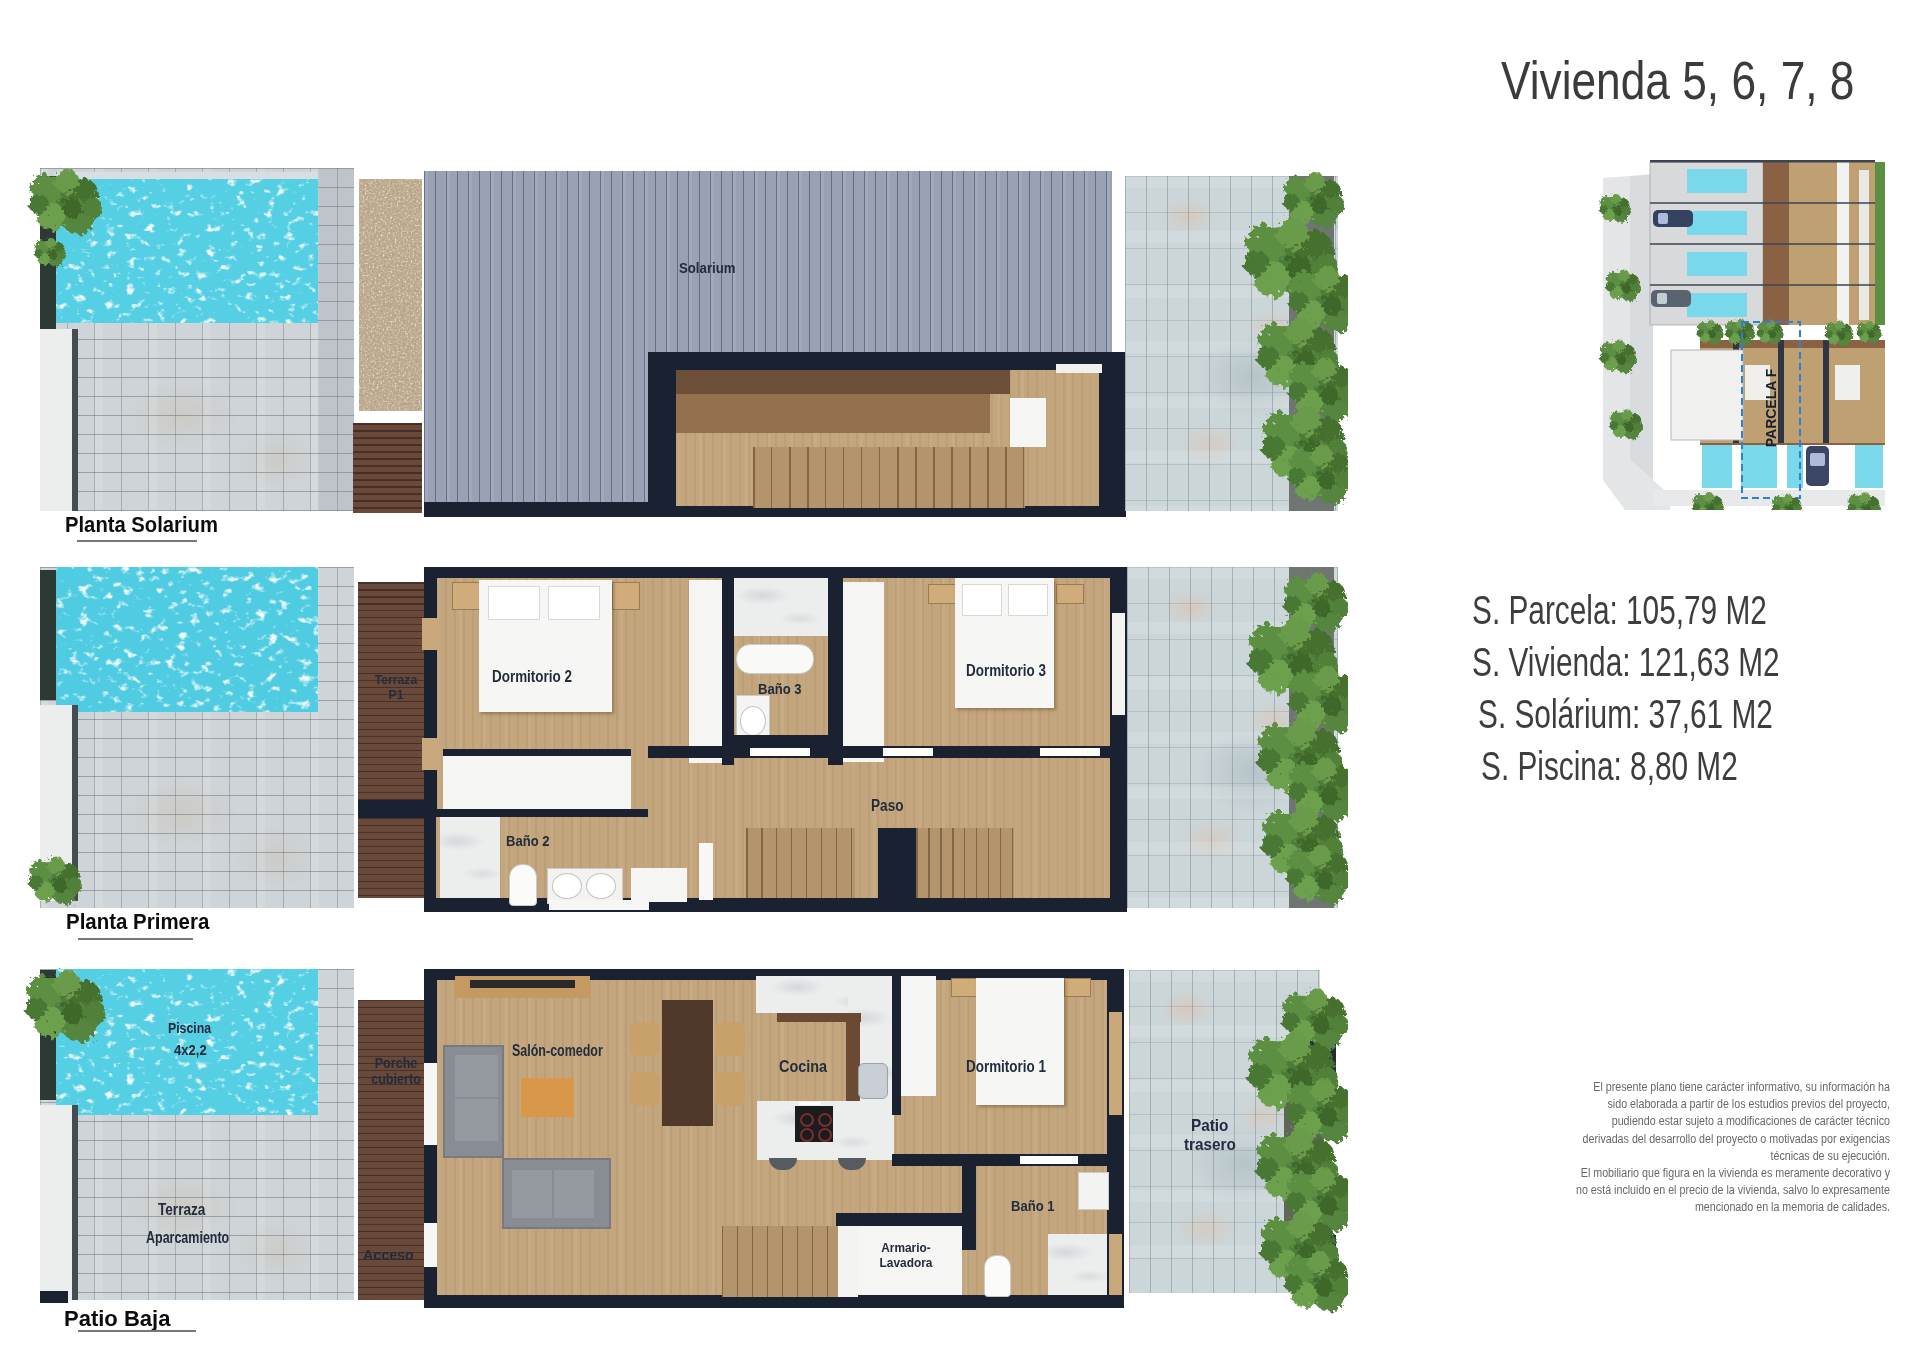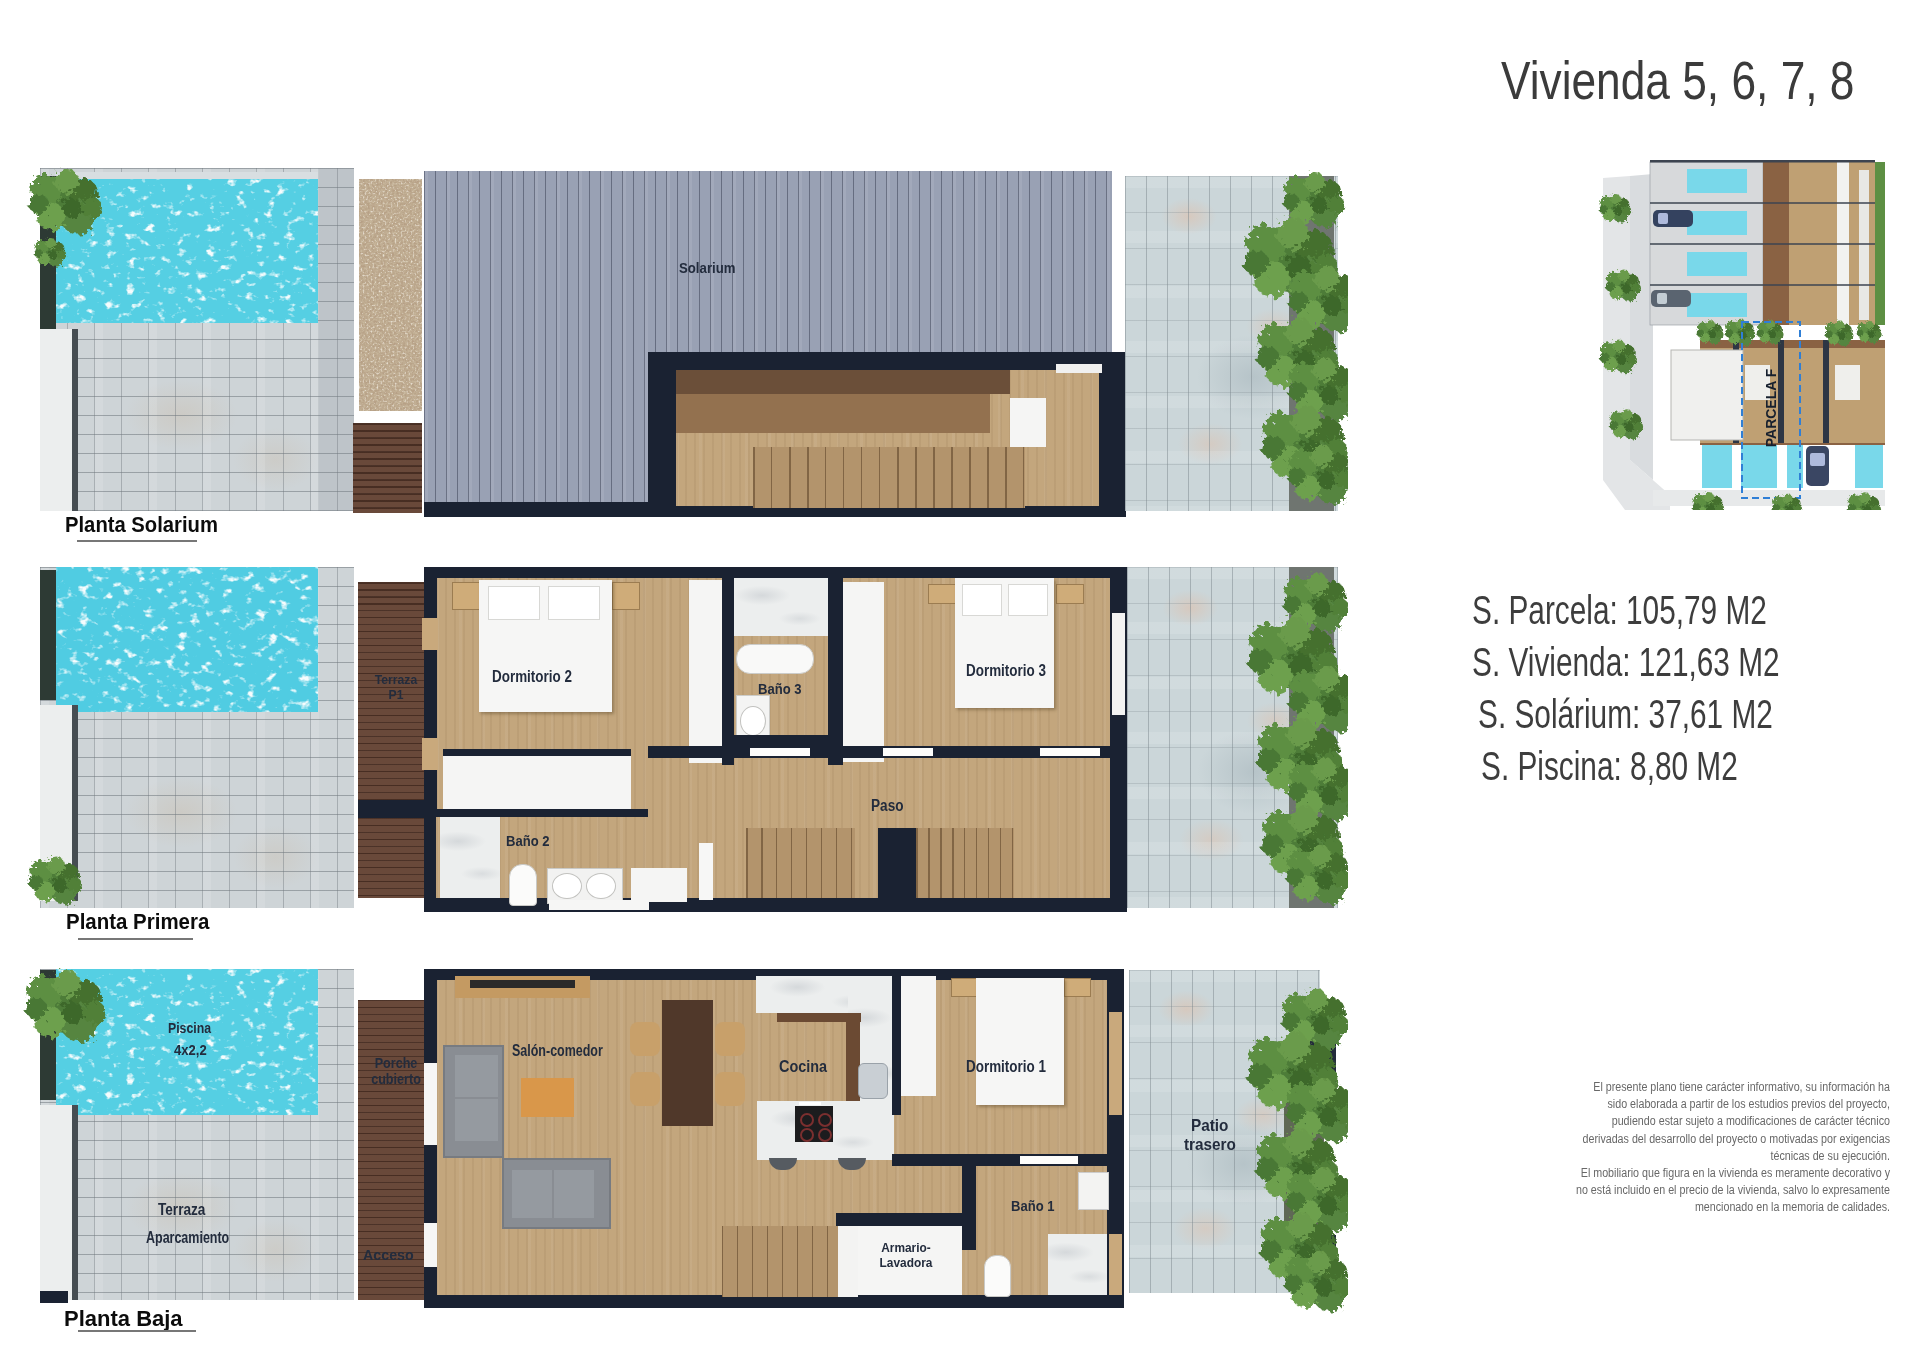--- a/index.html
+++ b/index.html
@@ -444,21 +444,21 @@
     <use href="#treeA" transform="translate(60,95) scale(0.9)"></use>
     <use href="#treeA" transform="translate(25,150) scale(1.05)"></use>
     <use href="#treeA" transform="translate(60,195) scale(0.9)"></use>
     <use href="#treeA" transform="translate(30,245) scale(1.0)"></use>
     <use href="#treeA" transform="translate(58,290) scale(0.85)"></use>
   </svg>
 
   <div class="a lbl" style="left:1191px;top:161px;font-size:17px;transform:scaleX(0.9);transform-origin:0 0;">Patio</div>
   <div class="a lbl" style="left:1184px;top:180px;font-size:17px;transform:scaleX(0.9);transform-origin:0 0;">trasero</div>
 
-  <div class="a ptitle" style="left:64px;top:351px;">Planta Baja</div>
+  <div class="a ptitle" style="left:64px;top:351px;">Patio Baja</div>
 
   <div class="a uline" style="left:78px;top:375px;width:118px;"></div>
 </div>
 
 <div class="a" style="left:1501px;top:50px;font-size:53px;color:#3b3b3b;white-space:nowrap;transform:scaleX(0.835);transform-origin:0 0;">Vivienda 5, 6, 7, 8</div>
 
 <svg class="a" style="left:1595px;top:150px;" width="300" height="360" viewBox="0 0 300 360">
 
   <polygon points="8,28 35,26 35,310 75,345 75,360 30,360 8,330" fill="#e3e5e7"></polygon>
   <polygon points="35,26 58,24 58,330 35,310" fill="#d9dcdf"></polygon>

